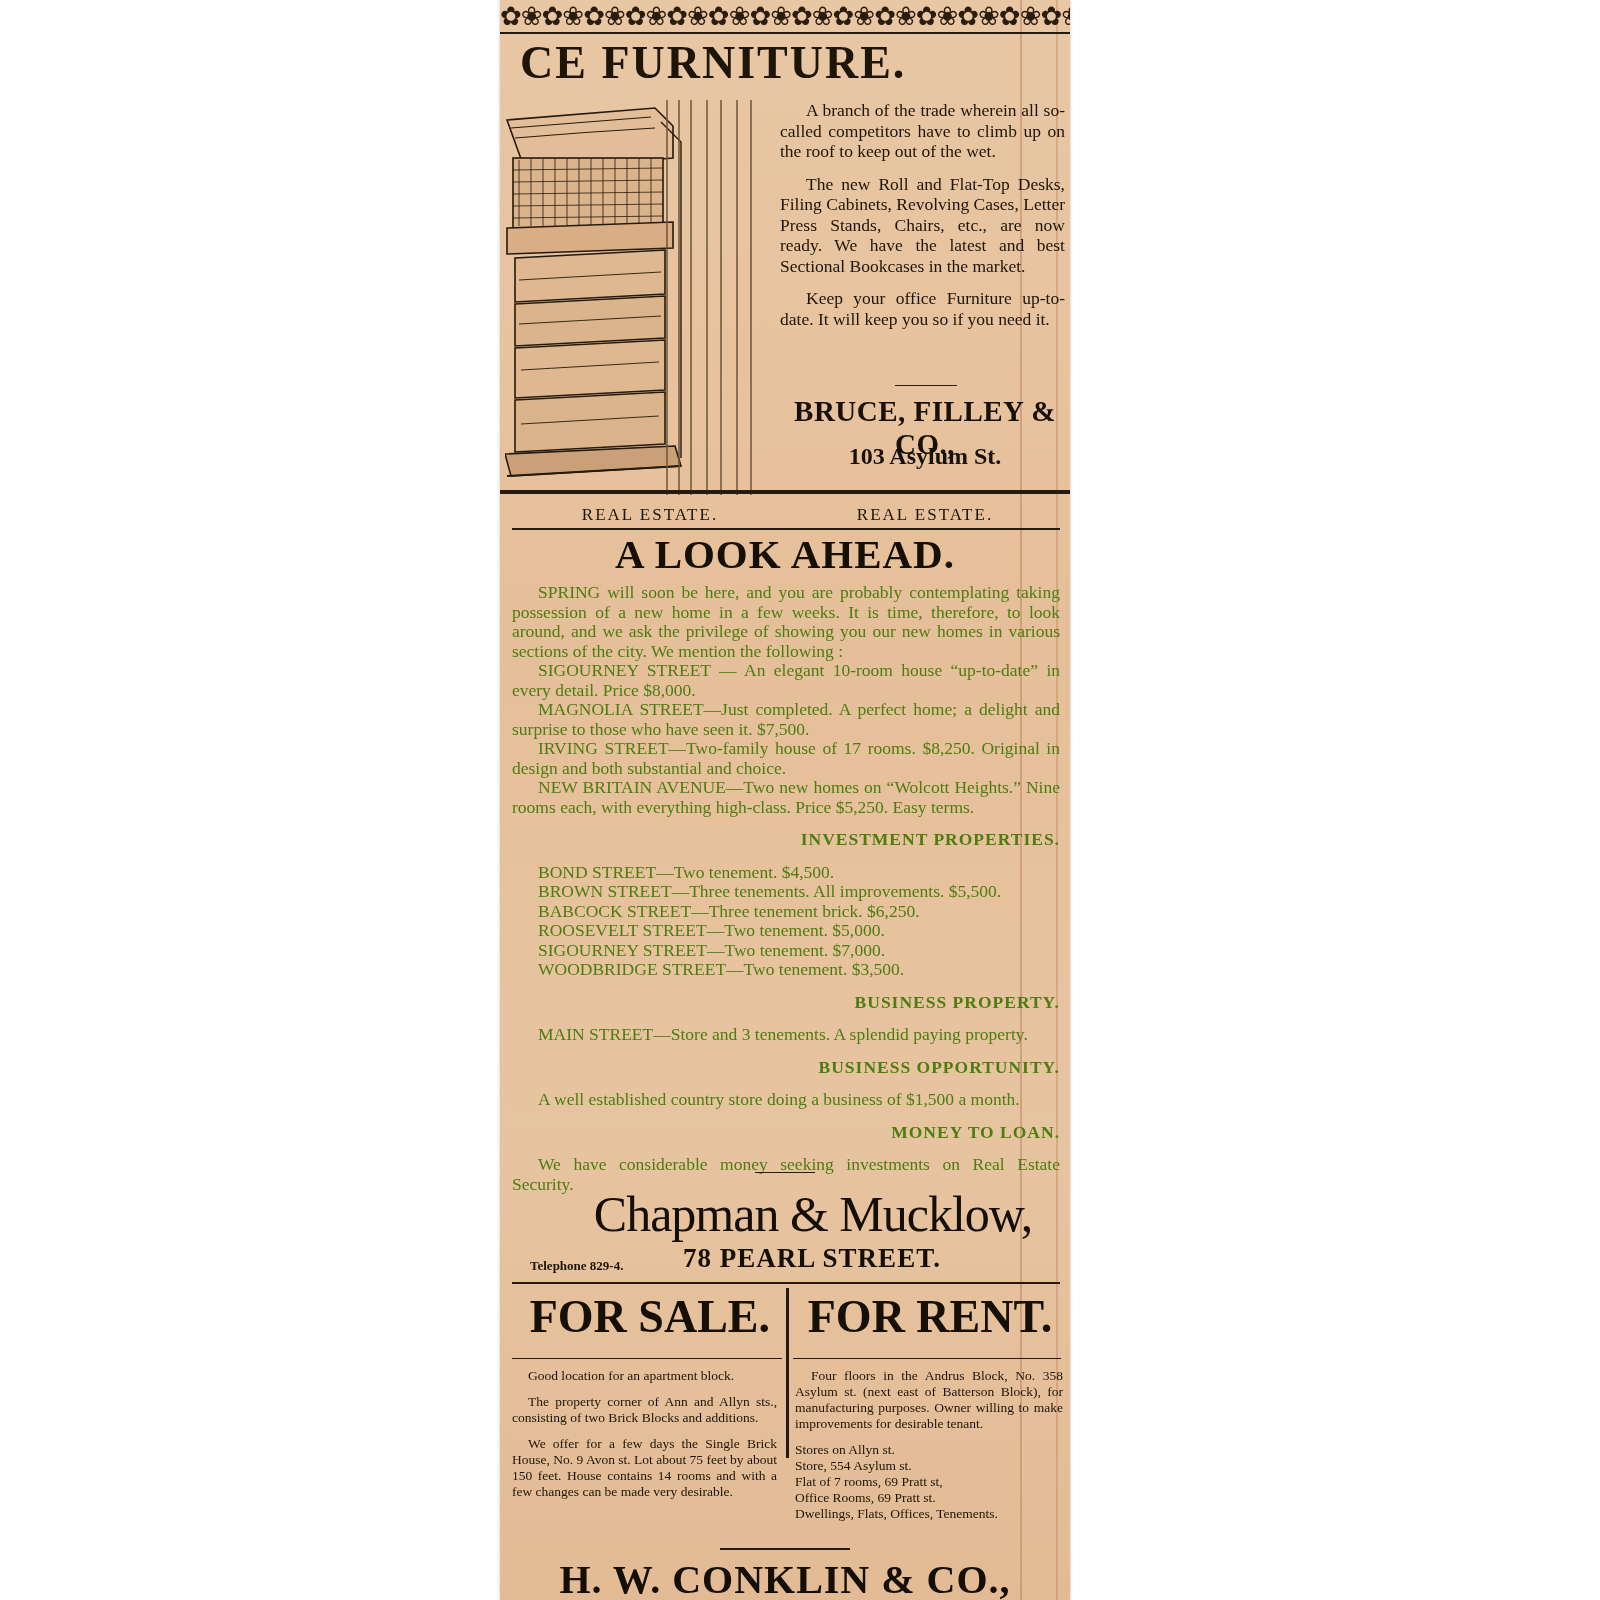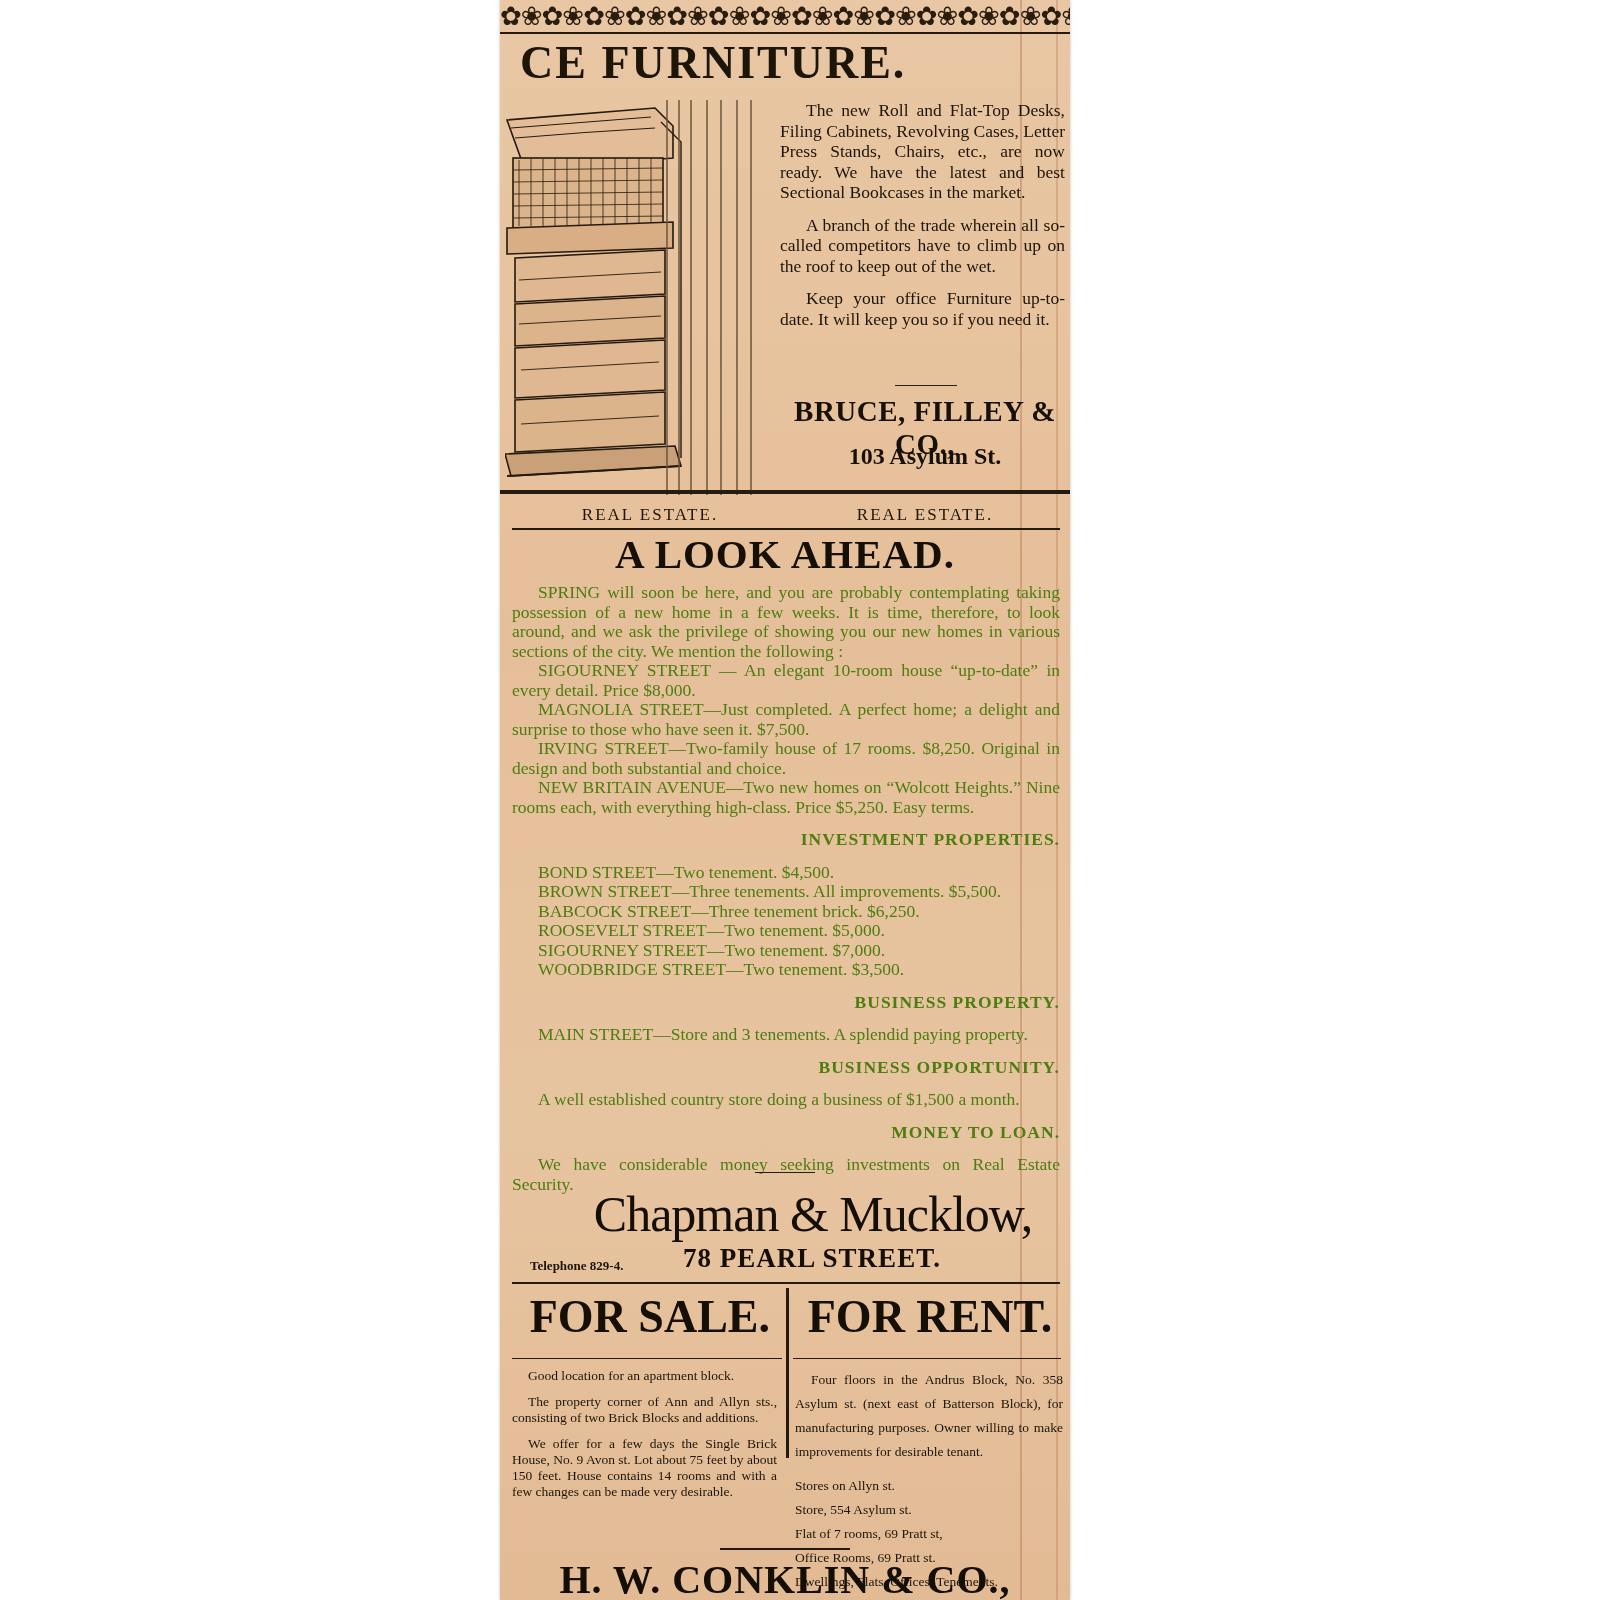--- a/index.html
+++ b/index.html
@@ -51,21 +51,21 @@
       font-weight:bold;font-size:27px;color:#140e05;letter-spacing:1px;padding-left:27px;}
   .tel{position:absolute;left:530px;top:1258px;font-size:13px;font-weight:bold;color:#1d1508;}
 
   
   .fsale{position:absolute;left:510px;top:1290px;width:260px;text-align:right;
       font-weight:bold;font-size:46px;color:#150f06;letter-spacing:0px;}
   .frent{position:absolute;left:795px;top:1290px;width:270px;text-align:center;
       font-weight:bold;font-size:46px;color:#150f06;}
   .col-l{position:absolute;left:512px;top:1368px;width:265px;font-size:13.5px;line-height:16px;
       text-align:justify;color:#1d1508;}
-  .col-r{position:absolute;left:795px;top:1368px;width:268px;font-size:13.5px;line-height:24px;
+  .col-r{position:absolute;left:795px;top:1368px;width:268px;font-size:13.5px;line-height:16px;
       text-align:justify;color:#1d1508;}
   .col-l p,.col-r p{margin:0 0 10px 0;text-indent:16px;}
   .col-r p.tight{margin:0;text-indent:0;}
   .bottom-name{position:absolute;left:500px;top:1556px;width:570px;text-align:center;
       font-weight:bold;font-size:40px;color:#140e05;letter-spacing:1px;}
 </style>
 </head>
 <body>
 
 <div class="page">
@@ -113,22 +113,22 @@
     <i style="left:4px"></i>
       <i style="left:16px"></i>
       <i style="left:28px"></i>
     <i style="left:44px"></i>
       <i style="left:58px"></i>
       <i style="left:74px"></i>
       <i style="left:88px"></i>
   </div>
 
   <div class="body-col">
+    <p>A branch of the trade wherein all so-called competitors have to climb up on the roof to keep out of the wet.</p>
     <p>The new Roll and Flat-Top Desks, Filing Cabinets, Revolving Cases, Letter Press Stands, Chairs, etc., are now ready.  We have the latest and best Sectional Bookcases in the market.</p>
-    <p>A branch of the trade wherein all so-called competitors have to climb up on the roof to keep out of the wet.</p>
     <p>Keep your office Furniture up-to-date.  It will keep you so if you need it.</p>
   </div>
   <div class="hr-thin" style="left:895px;top:385px;width:62px;"></div>
   <div class="brand">BRUCE, FILLEY &amp; CO.,</div>
   <div class="brand-addr">103 Asylum St.</div>
 
   <div class="rule" style="left:500px;top:490px;width:570px;height:4px;"></div>
 
   <div class="re-head" style="left:560px;width:180px;text-align:center;">REAL ESTATE.</div>
   <div class="re-head" style="left:830px;width:190px;text-align:center;">REAL ESTATE.</div>

